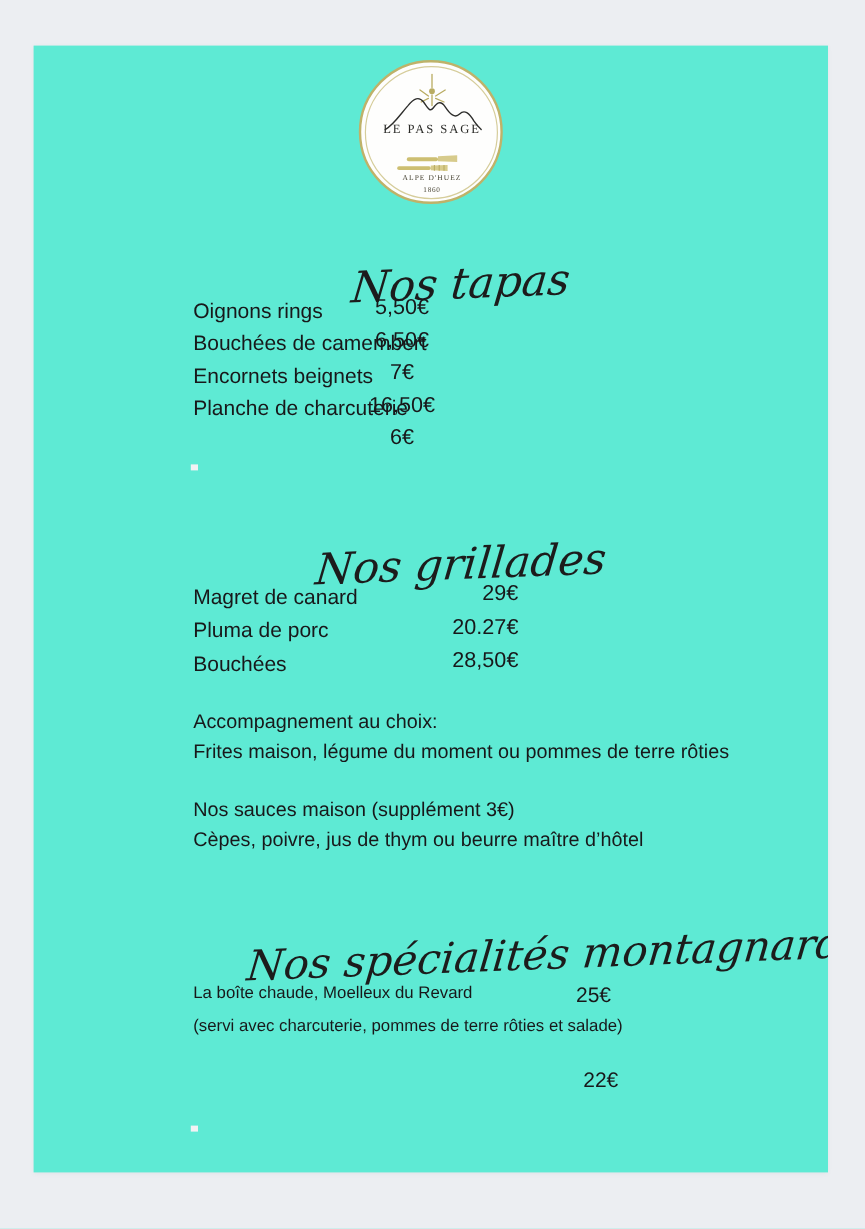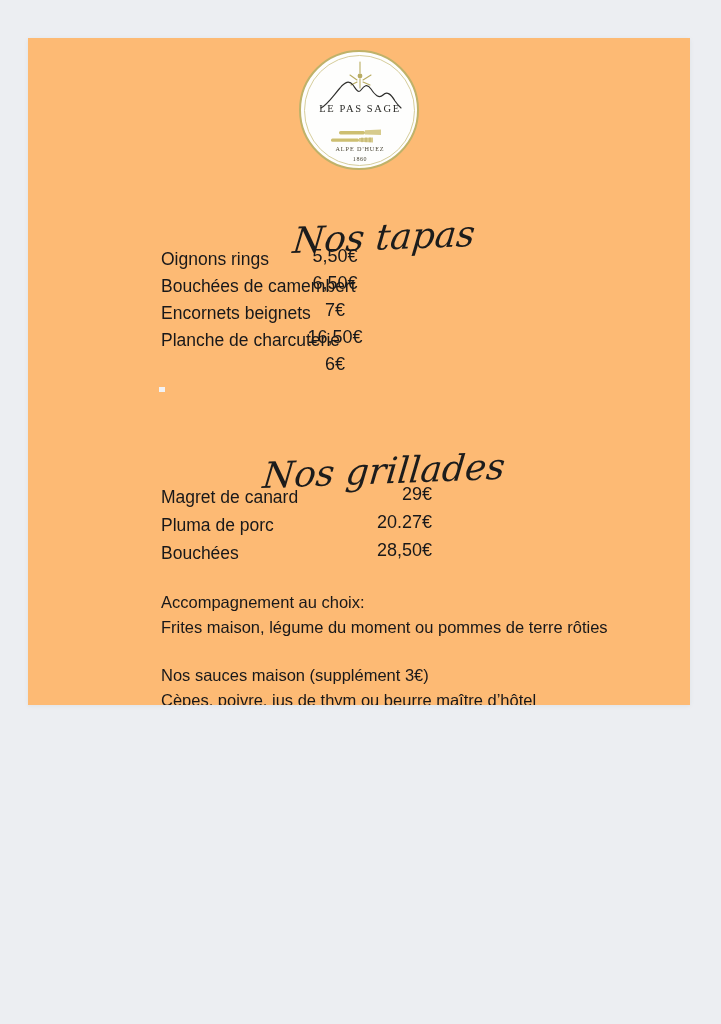--- a/index.html
+++ b/index.html
@@ -18,22 +18,22 @@
     position: relative;
     width: 721px;
     height: 1024px;
   }
 
   .menu-page {
     position: absolute;
     left: 28px;
     top: 38px;
     width: 662px;
-    height: 667px;
-    background: #fdba74;
+    height: 939px;
+    background: #5eead4;
     box-shadow: 0 1px 4px rgba(120,125,140,0.10);
     overflow: hidden;
   }
 
   
   .logo-block {
     position: absolute;
     left: 267px;
     top: 8px;
     width: 130px;
@@ -280,19 +280,20 @@
     <div class="para-line" style="top:580px">Frites maison, légume du moment ou pommes de terre rôties</div>
     <div class="para-line" style="top:555px">Accompagnement au choix:</div>
 
     <div class="para-line" style="top:628px">Nos sauces maison (supplément 3€)</div>
     <div class="para-line" style="top:653px">Cèpes, poivre, jus de thym ou beurre maître d’hôtel</div>
 
     <div class="section-heading heading-specialites">Nos spécialités montagnarde</div>
 
     <div class="spec-row" style="top:781px">La boîte chaude, Moelleux du Revard</div>
     <div class="spec-price" style="left:452px; top:781px">25€</div>
+    <div class="note-line" style="top:808px">(servi avec charcuterie, pommes de terre rôties et salade)</div>
 
     <div class="spec-price" style="left:458px; top:852px">22€</div>
 
     <div class="faint-mark" style="left:131px; top:900px;"></div>
 
   </div>
 </div>
 
 </body></html>

